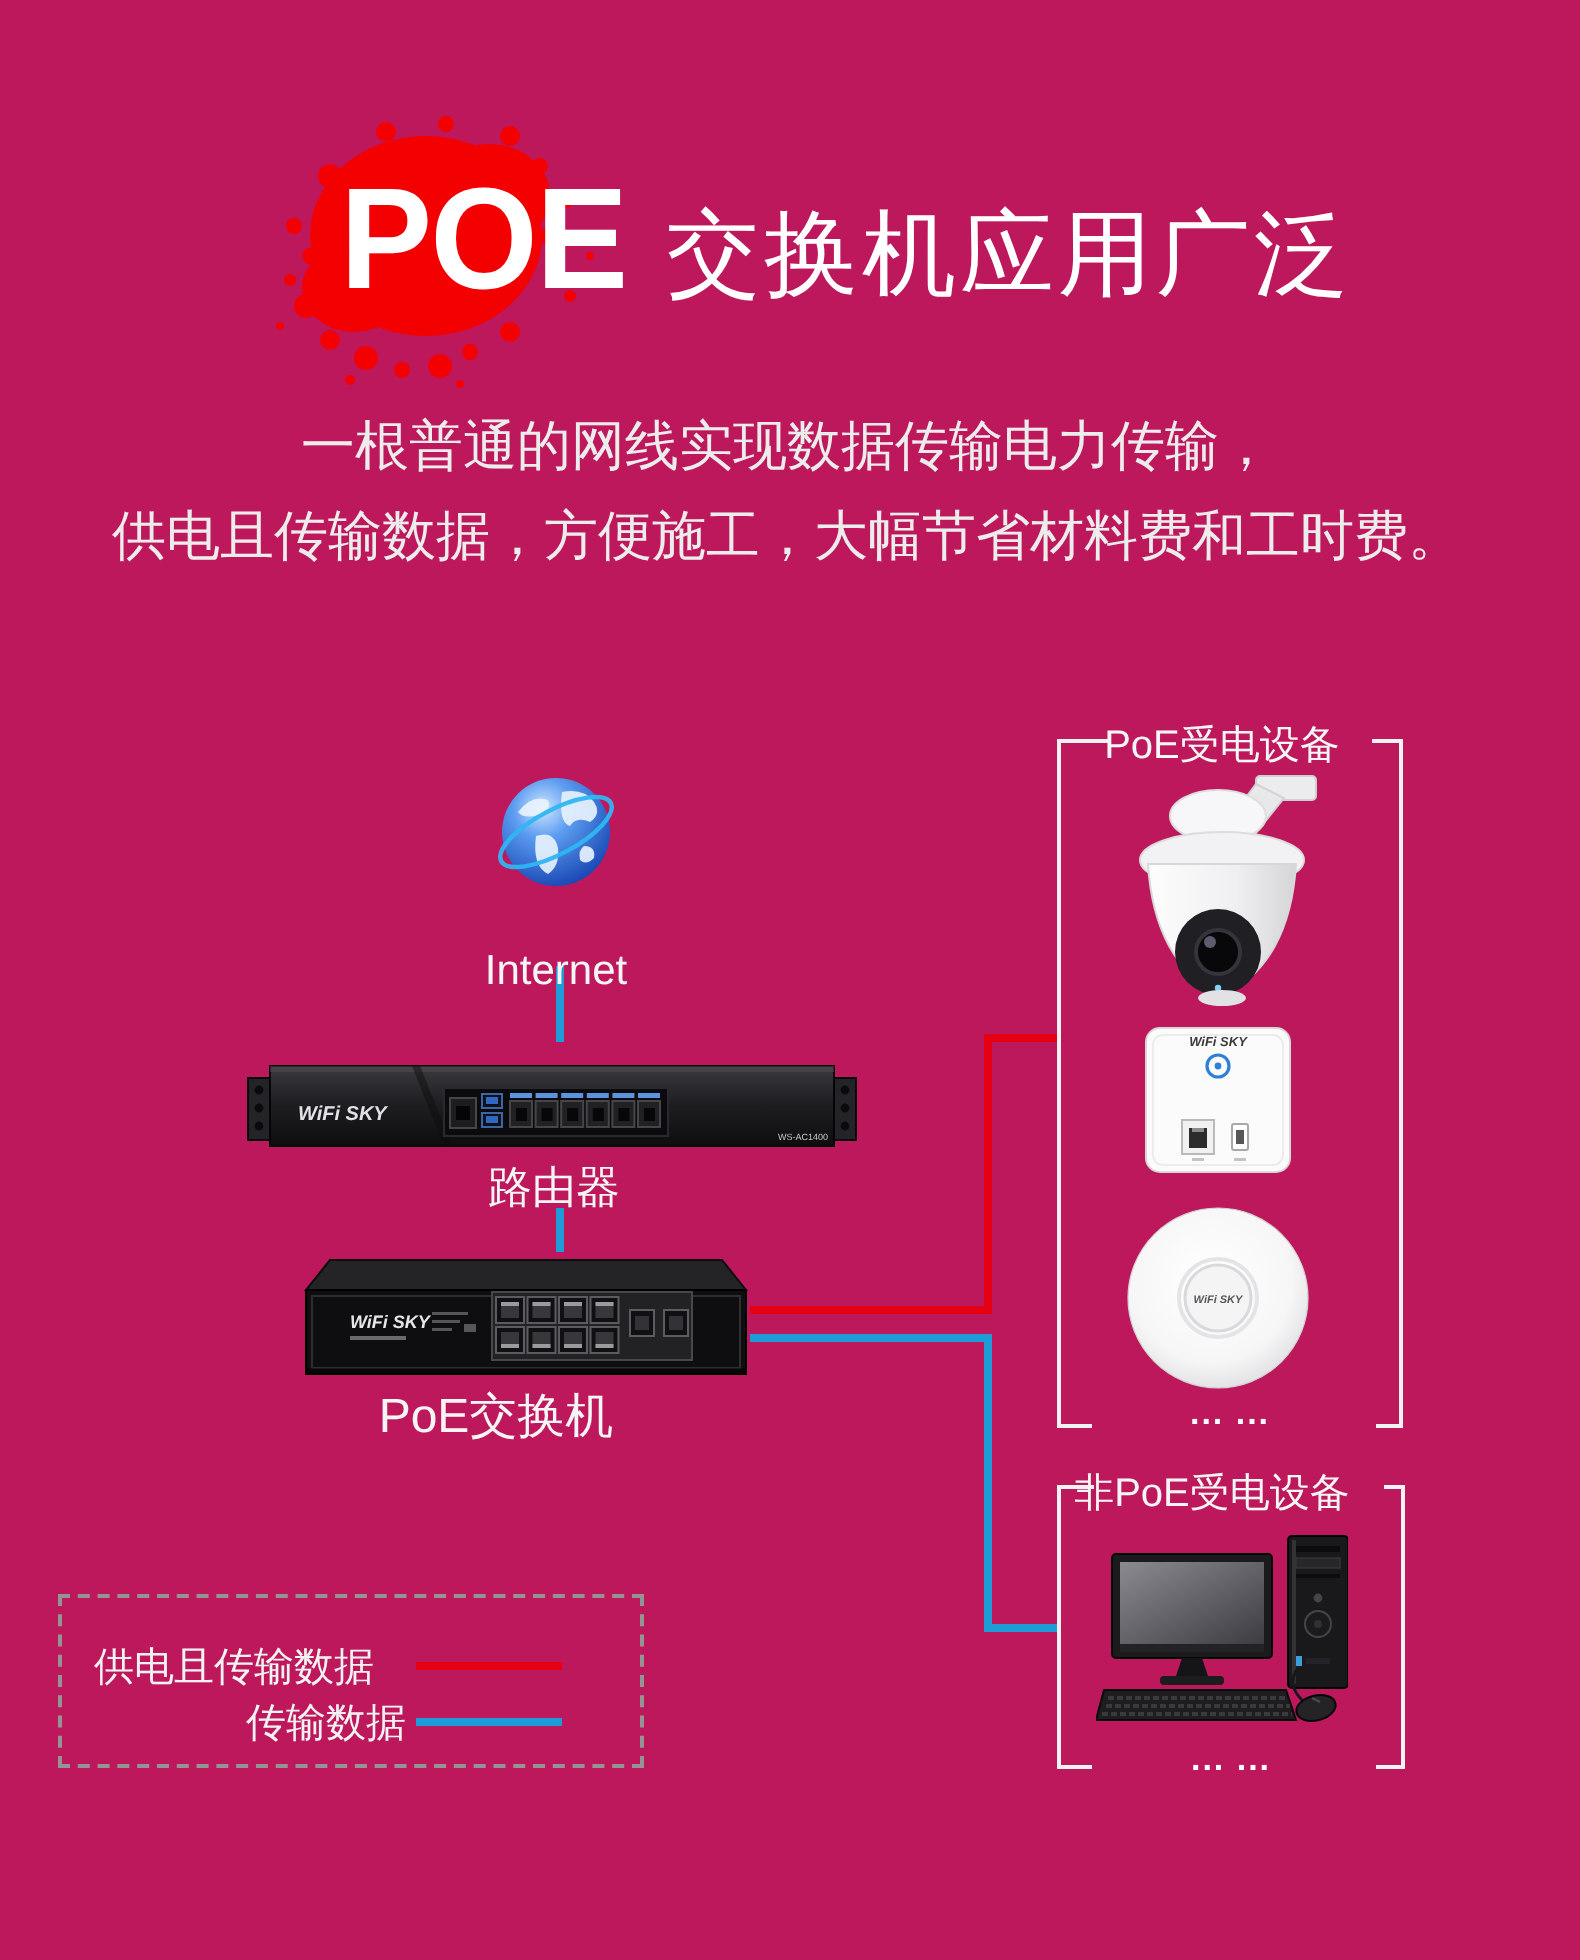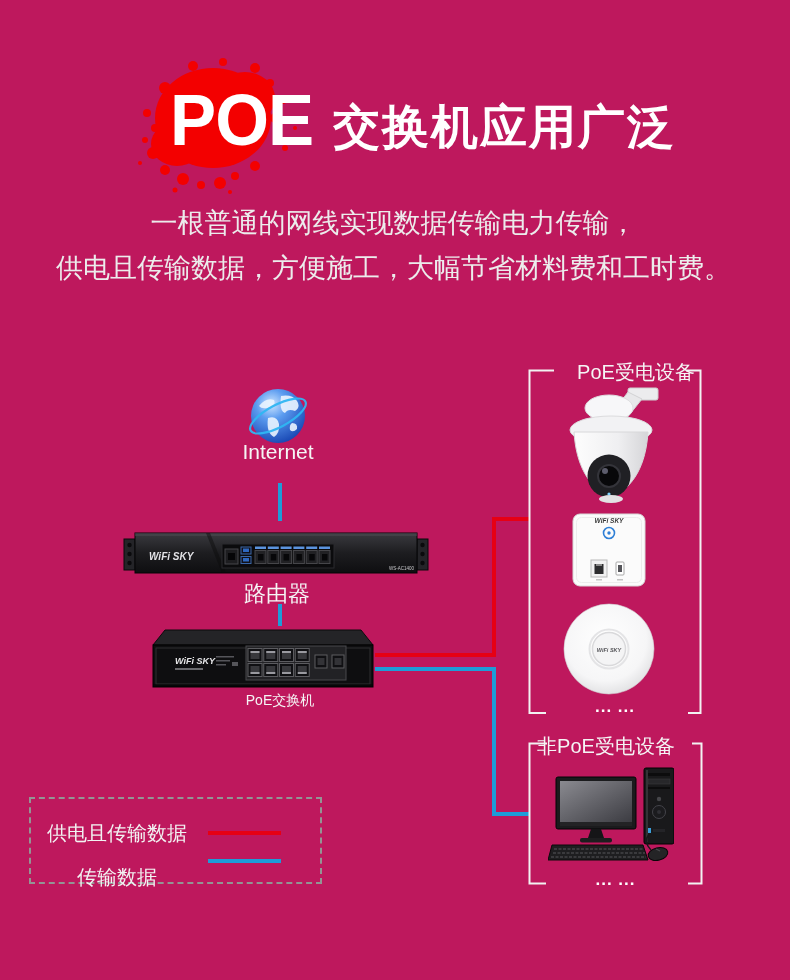--- a/index.html
+++ b/index.html
@@ -2,30 +2,30 @@
 <html><head>
 <meta charset="utf-8">
 <style>
   html,body{margin:0;padding:0;background:#2c2c2d;}
   .stage{position:relative;width:790px;height:980px;background:#be185d;overflow:hidden;
          font-family:"Liberation Sans","DejaVu Sans",sans-serif;}
   .abs{position:absolute;}
   
   .title-en{left:170px;top:84px;font-size:72px;font-weight:bold;color:#ffffff;
             letter-spacing:-1px;line-height:1;transform:scaleX(.96);transform-origin:left top;}
-  .title-zh{left:333px;top:101px;font-size:47px;font-weight:700;color:#ffffff;
+  .title-zh{left:333px;top:101px;font-size:47px;font-weight:400;color:#ffffff;
             letter-spacing:2px;line-height:52px;}
   .subtitle{left:0;top:201px;width:787px;text-align:center;color:#ececec;
             font-size:27px;line-height:45px;font-weight:400;}
   
   .dev-label{color:#f5f5f5;text-align:center;}
-  .lbl-internet{left:198px;top:440px;width:160px;font-size:21px;}
+  .lbl-internet{left:198px;top:474px;width:160px;font-size:21px;}
   .lbl-router{left:197px;top:579px;width:160px;font-size:22px;}
-  .lbl-switch{left:200px;top:692px;width:160px;font-size:14px;}
-  .lbl-poe{left:550px;top:359px;width:172px;font-size:20px;}
+  .lbl-switch{left:168px;top:692px;width:160px;font-size:24px;}
+  .lbl-poe{left:525px;top:359px;width:172px;font-size:20px;}
   .lbl-nonpoe{left:529px;top:733px;width:154px;font-size:20px;}
   .dots{color:#ffffff;font-size:17px;font-weight:bold;letter-spacing:1px;text-align:center;}
   .dots-poe{left:529px;top:697px;width:172px;}
   .dots-nonpoe{left:529px;top:870px;width:173px;}
   
   .line{position:absolute;}
   .blue{background:#1e9cd8;}
   .red{background:#e60014;}
   
   .legend{left:29px;top:797px;width:293px;height:87px;border:2px dashed #949494;box-sizing:border-box;}
@@ -336,17 +336,17 @@
     </g>
 
     <path d="M103,84 Q95,76 101,68" fill="none" stroke="#18181a" stroke-width="1.5"></path>
     <ellipse cx="110" cy="88" rx="10" ry="6.2" fill="#242426" stroke="#060607" transform="rotate(-14 110 88)"></ellipse>
     <line x1="108" y1="83" x2="112" y2="85" stroke="#4a4a4e" stroke-width="1.2"></line>
   </svg>
 
   <div class="abs legend">
     <div class="lab" style="top:21px;text-align:center;">供电且传输数据</div>
     <div class="ln red" style="top:32px;"></div>
-    <div class="lab" style="top:65px;text-align:center;">传输数据</div>
+    <div class="lab" style="top:49px;">传输数据</div>
     <div class="ln blue" style="top:60px;"></div>
   </div>
 
 </div>
 
 </body></html>

